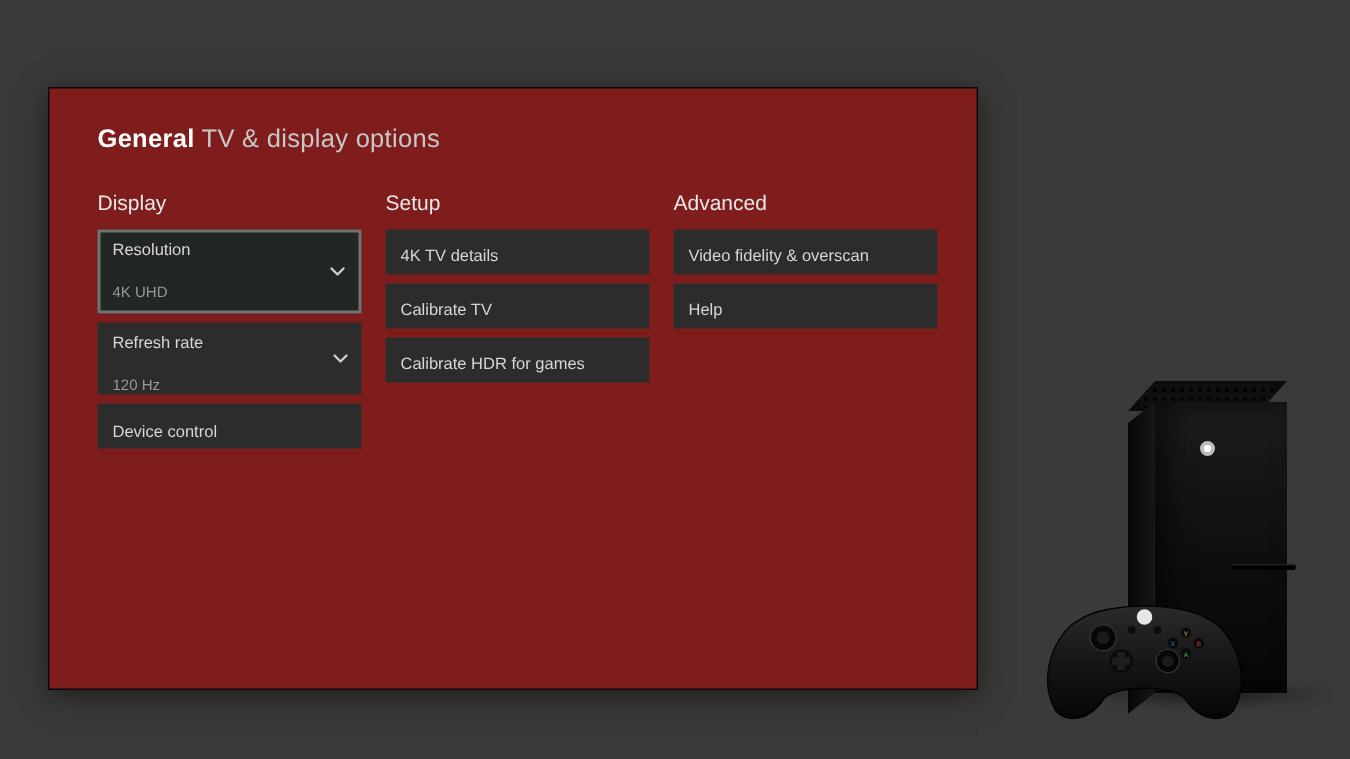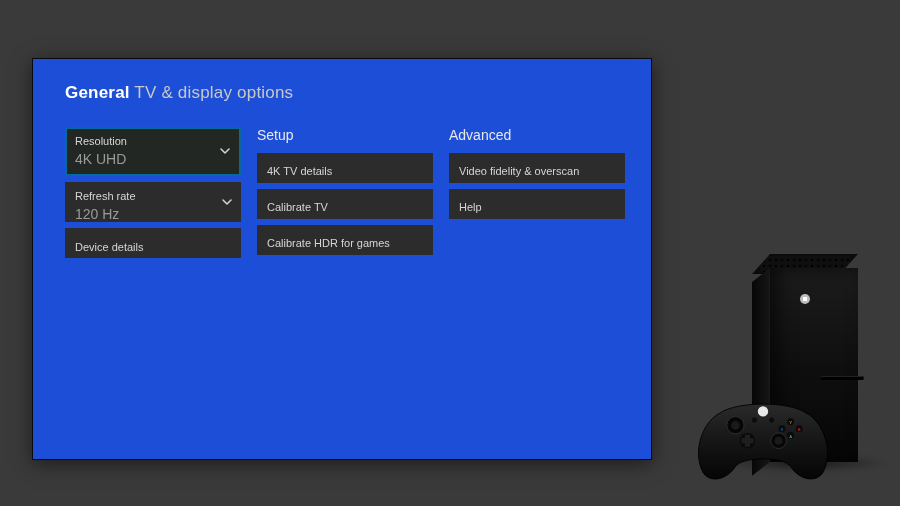--- a/index.html
+++ b/index.html
@@ -18,21 +18,21 @@
     height: 506px;
   }
 
   
   .tv {
     position: absolute;
     left: 32px;
     top: 58px;
     width: 620px;
     height: 402px;
-    background: #1d4ed8;
+    background: #7f1d1d;
     border: 1px solid #0a0a0a;
     box-shadow: 0 4px 18px rgba(0,0,0,0.5);
     box-sizing: border-box;
     padding: 24px 24px 24px 32px;
   }
   .tv-title { font-size: 17px; color: #cfcfcf; margin-bottom: 24px; letter-spacing: .2px;}
   .tv-title .section { font-weight: 700; color: #ffffff; }
   .tv-title .page { font-weight: 400; color: #c8c8c8; }
 
   .columns { display: flex; gap: 16px; }
@@ -47,23 +47,23 @@
     margin-bottom: 6px;
     padding: 8px 26px 0 10px;
     font-size: 11px;
     color: #d6d6d6;
     display: flex;
     flex-direction: column;
     justify-content: center;
     cursor: pointer;
   }
   .tile .tlabel { line-height: 1.2; }
-  .tile .tvalue { color: #9a9a9a; font-size: 14px; margin-top: 4px; line-height: 1.1;}
+  .tile .tvalue { color: #9a9a9a; font-size: 10px; margin-top: 16px; line-height: 1.1;}
   .tile.two-line { min-height: 38px; }
-  .tile.selected { background: #232723; border: 2px solid #0369a1; padding: 6px 24px 6px 8px; }
+  .tile.selected { background: #232723; border: 2px solid #737373; padding: 6px 24px 6px 8px; }
   .chev {
     position: absolute; right: 8px; top: 50%; transform: translateY(-50%);
     width: 12px; height: 12px; color: #cfcfcf;
   }
   .chev svg { width: 12px; height: 12px; display:block; }
 
   
   .console {
     position: absolute;
     left: 752px;
@@ -132,20 +132,21 @@
 
   <div class="tv">
     <div class="tv-title">
       <span class="section">General</span>
       <span class="page">TV &amp; display options</span>
     </div>
 
     <div class="columns">
 
       <div class="col">
+        <div class="col-header">Display</div>
 
         <div class="tile two-line selected">
           <span class="tlabel">Resolution</span>
           <span class="tvalue">4K UHD</span>
           <span class="chev">
             <svg viewBox="0 0 12 12">
                 <path d="M2 4l4 4 4-4" fill="none" stroke="currentColor" stroke-width="1.6" stroke-linecap="round" stroke-linejoin="round"></path>
               </svg>
           </span>
         </div>
@@ -154,21 +155,21 @@
           <span class="tlabel">Refresh rate</span>
           <span class="tvalue">120 Hz</span>
           <span class="chev">
             <svg viewBox="0 0 12 12">
                 <path d="M2 4l4 4 4-4" fill="none" stroke="currentColor" stroke-width="1.6" stroke-linecap="round" stroke-linejoin="round"></path>
               </svg>
           </span>
         </div>
 
         <div class="tile">
-          <span class="tlabel">Device details</span>
+          <span class="tlabel">Device control</span>
         </div>
       </div>
 
       <div class="col">
         <div class="col-header">Setup</div>
 
         <div class="tile">
           <span class="tlabel">4K TV details</span>
         </div>
         <div class="tile">

